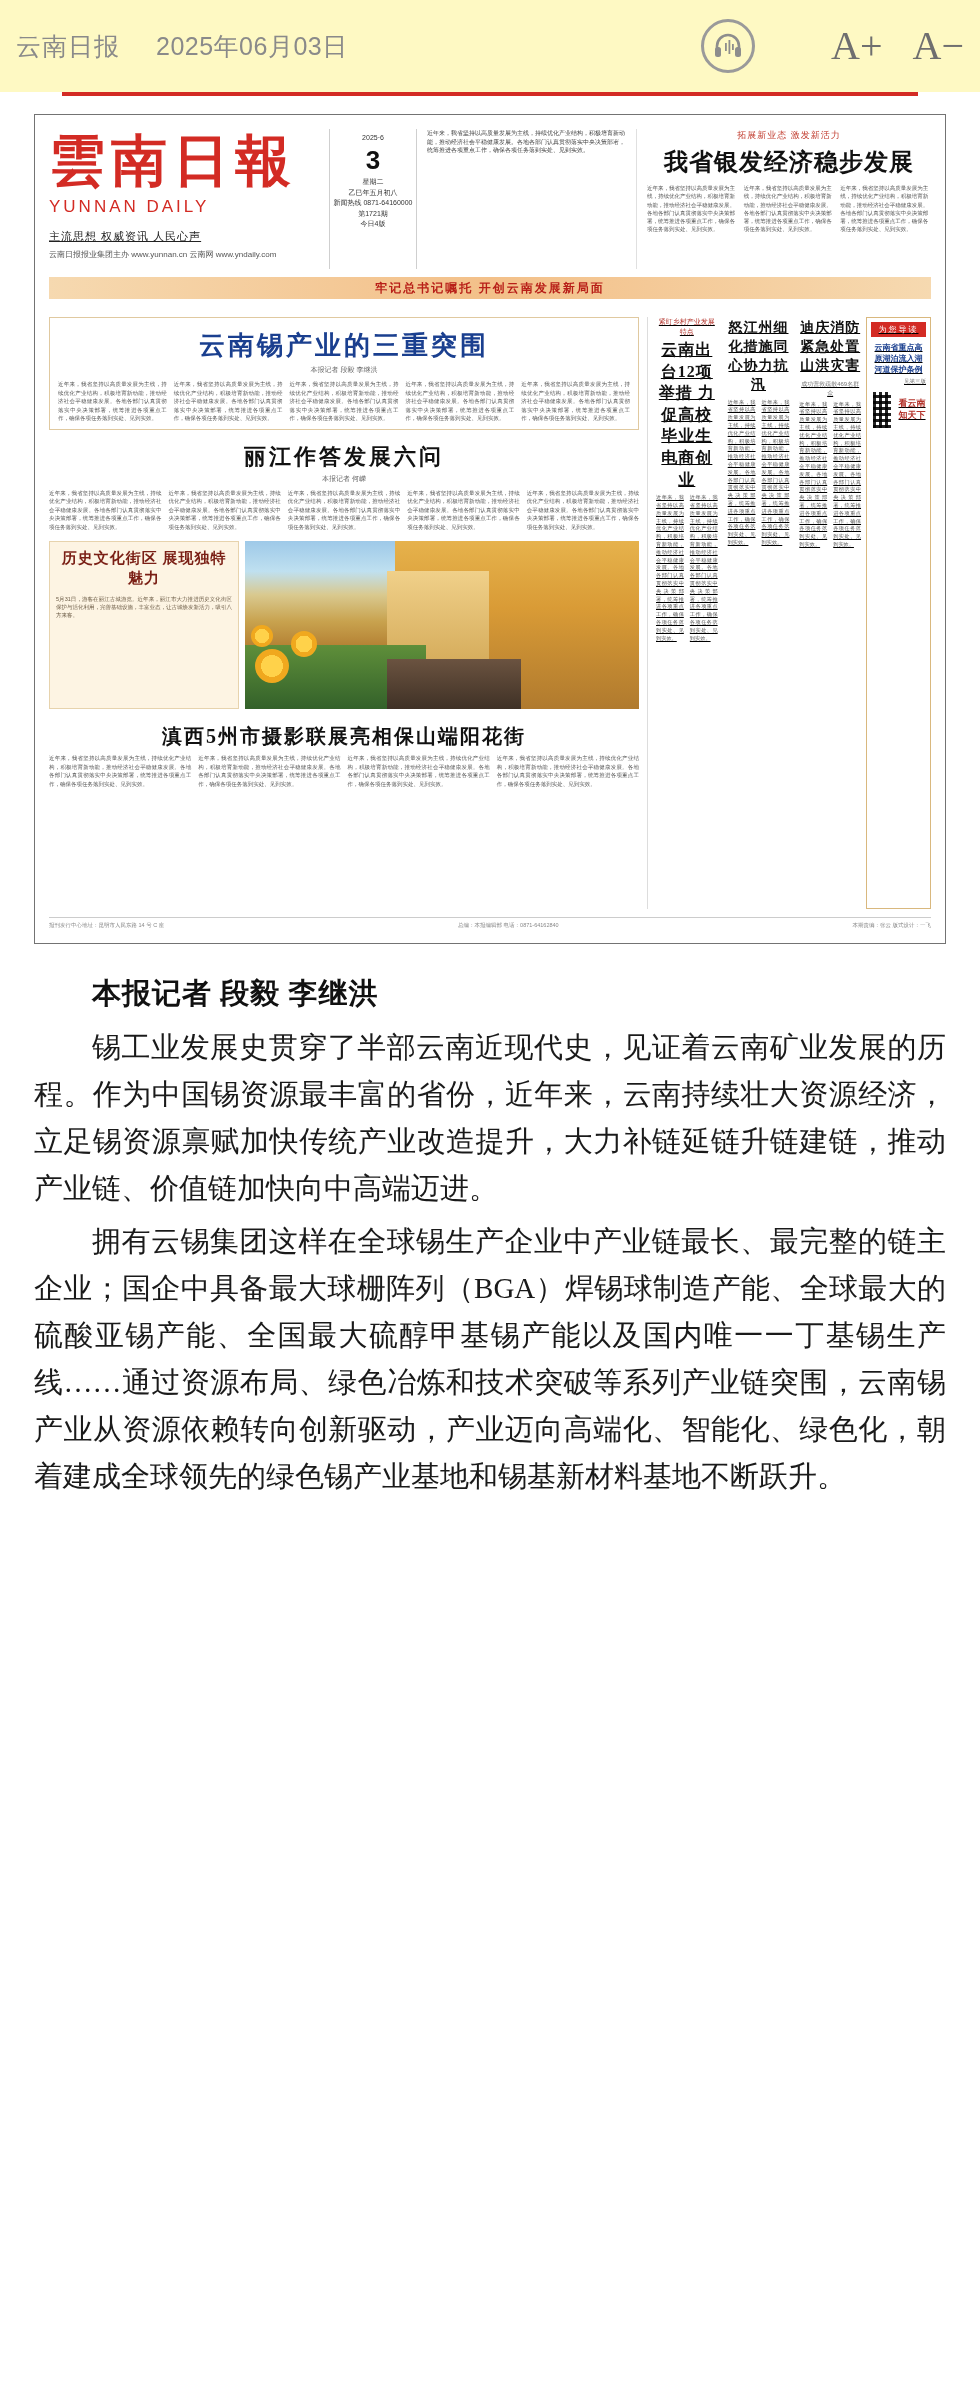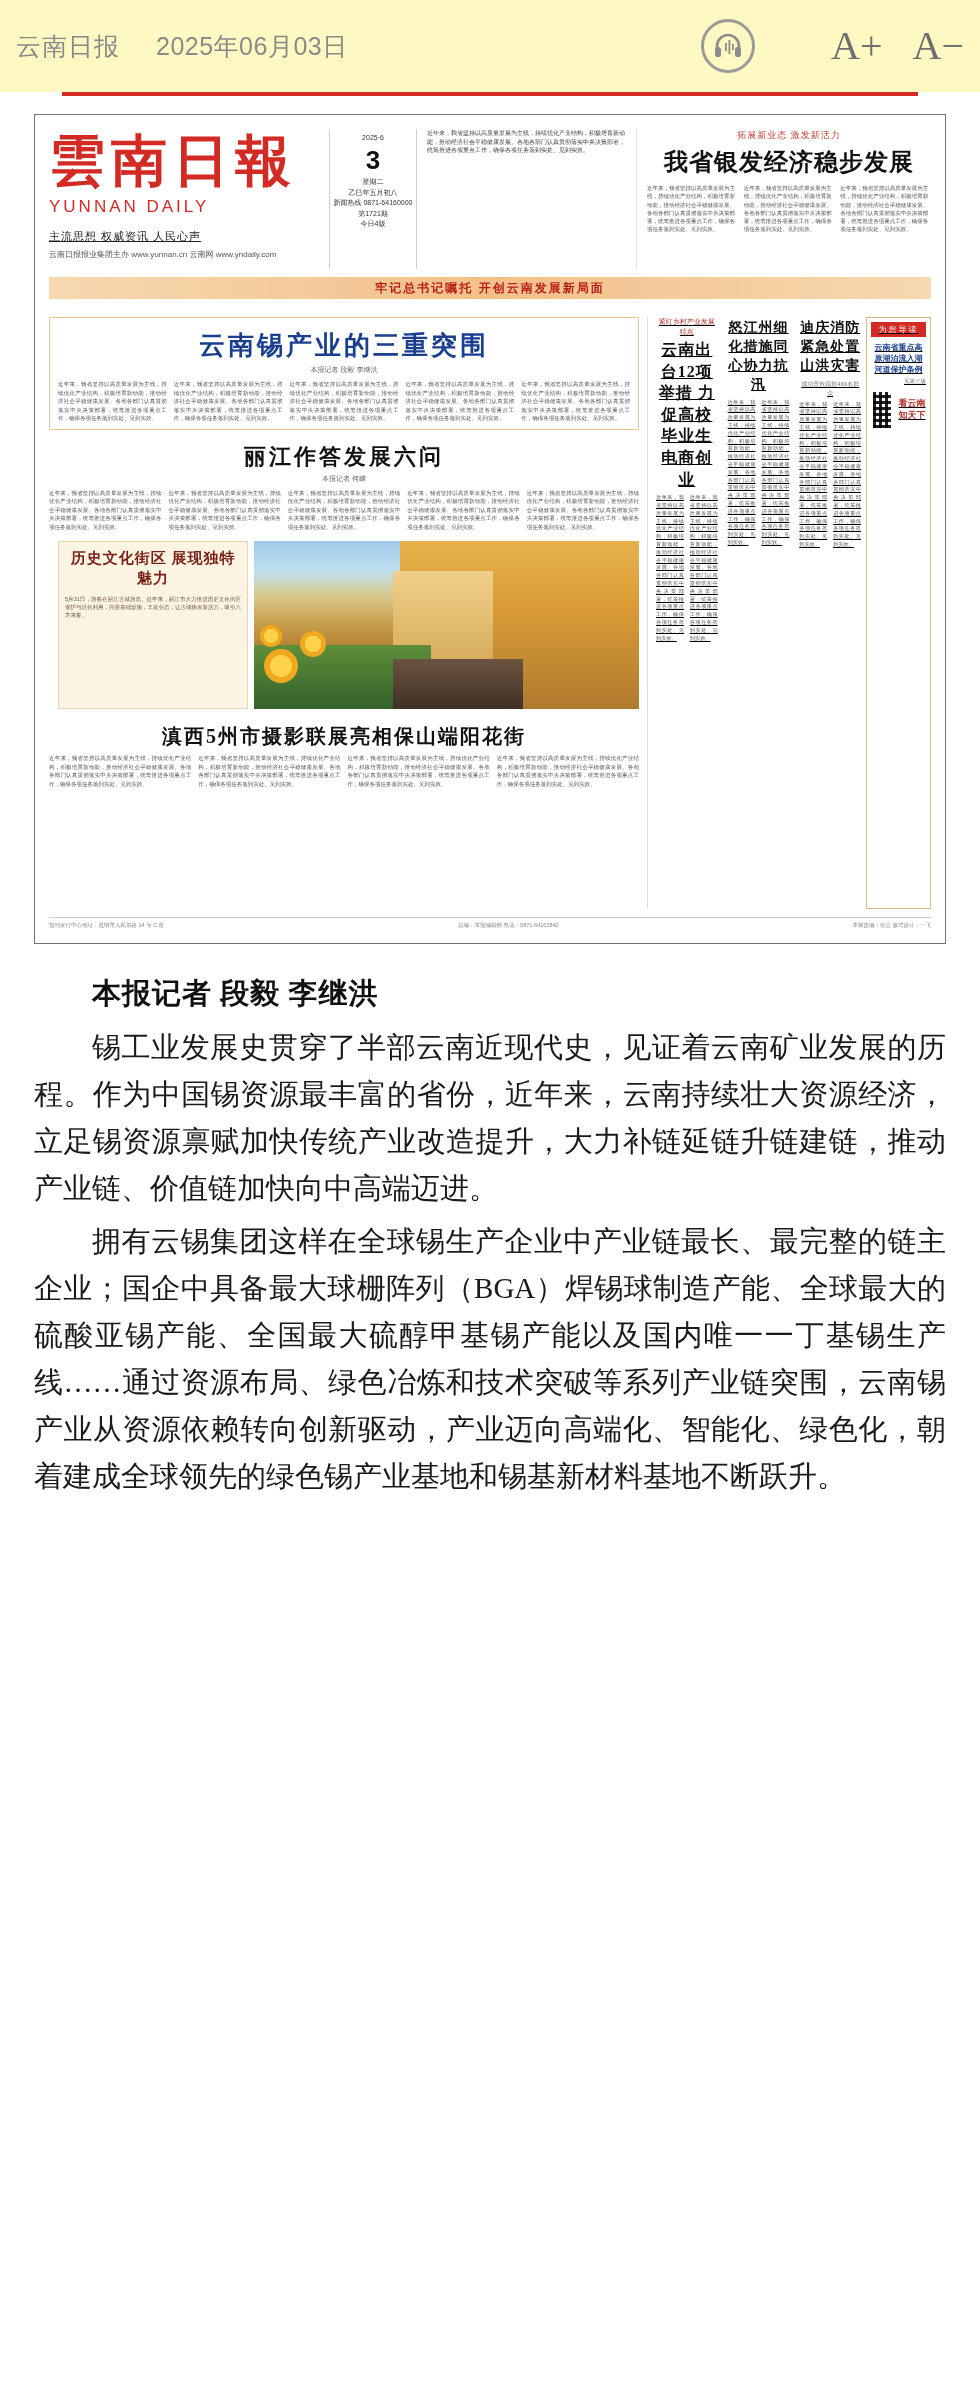--- a/index.html
+++ b/index.html
@@ -200,21 +200,20 @@
     font-size: 22px; font-weight: bold; color: #111;
     text-align: center; letter-spacing: 3px; margin: 6px 0 2px 0;
   }
 
   .photo-block { display: flex; gap: 6px; height: 168px; margin-top: 4px;}
   .photo-caption-box {
     width: 190px;
     background: #fdf4e3;
     border: 1px solid #e7d3ad;
     padding: 6px;
-    margin-left: 9px;
   }
   .photo-caption-box .t {
     font-family: "Liberation Serif", serif;
     font-size: 15px; font-weight: bold; color: #7a1f15;
     text-align: center; line-height: 1.35; letter-spacing: 1px;
   }
   .photo-caption-box .d {
     font-size: 5.5px; color: #6a5a44; line-height: 1.5; margin-top: 6px; text-align: justify;
   }
   .photo {

